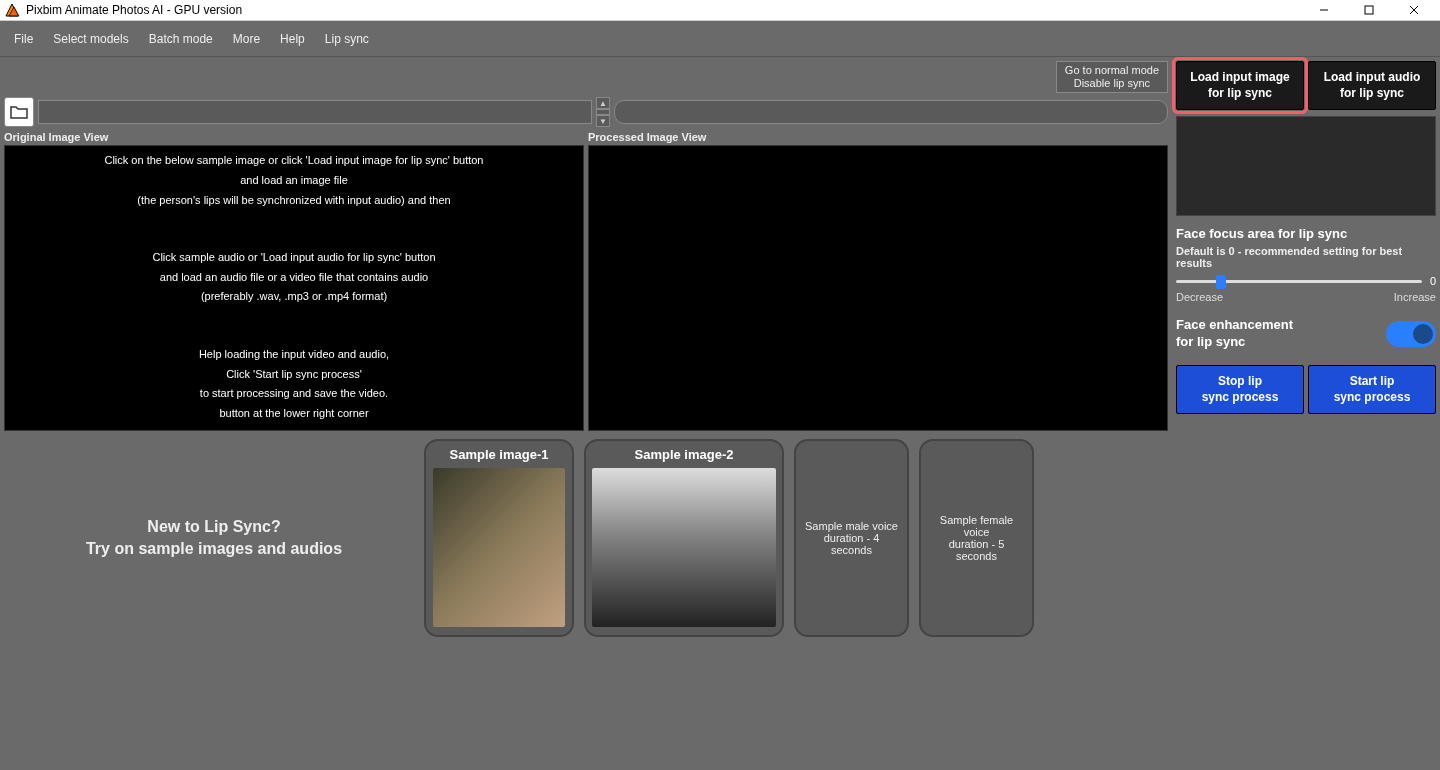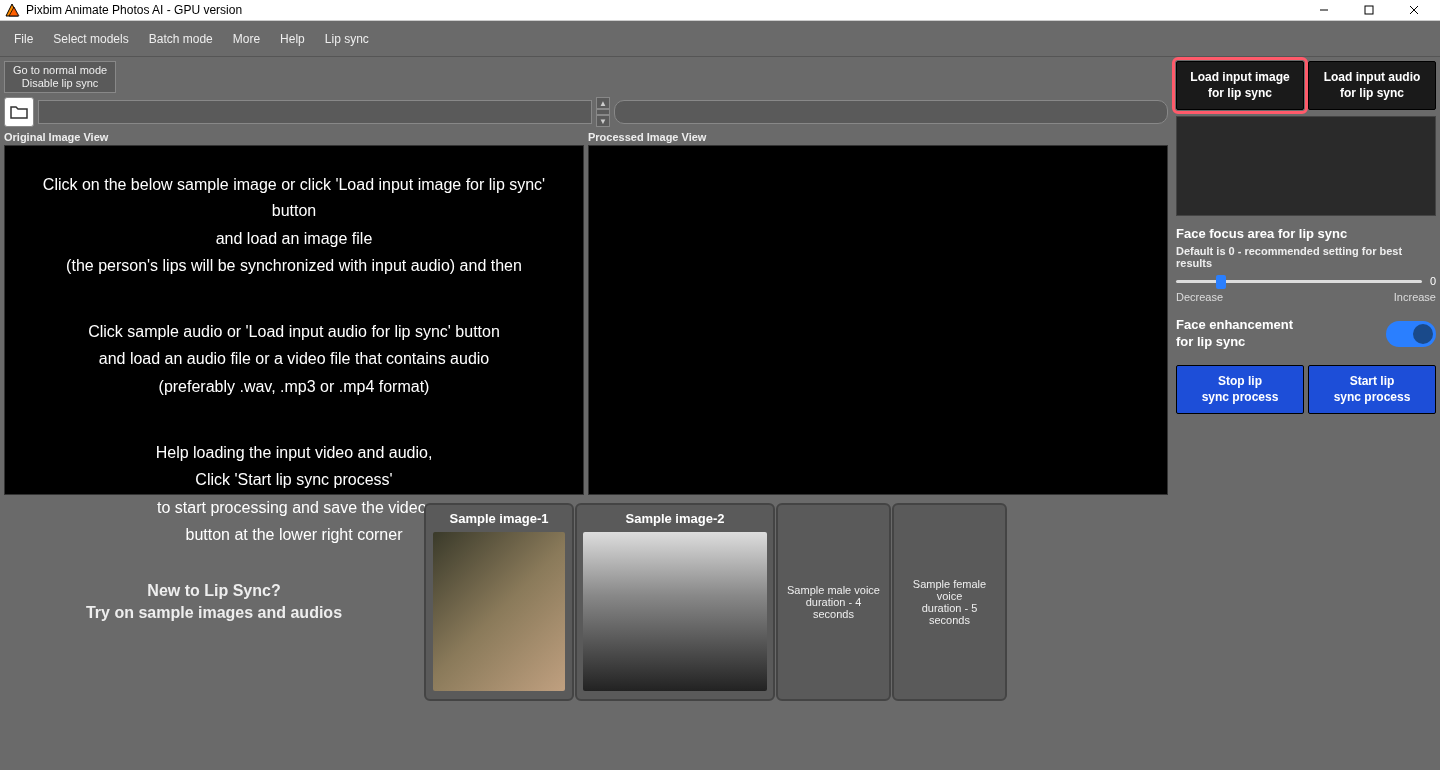--- a/index.html
+++ b/index.html
@@ -15,43 +15,43 @@
   
   
   .menubar { background: #6a6a6a; height: 36px; display: flex; align-items: center; padding: 0 4px; border-bottom: 1px solid #555; }
   .menubar span { padding: 2px 10px; font-size: 12px; color: #eee; cursor: default; }
   
   .main { display: flex; width: 100%; }
   .left-col { flex: 1; padding: 4px; }
   .right-col { width: 268px; padding: 4px; display:flex; flex-direction:column; }
   
   
-  .mode-row { display:flex; justify-content:flex-start; margin-bottom:4px; }
+  .mode-row { display:flex; justify-content:flex-end; margin-bottom:4px; }
   .mode-btn { background:#5a5a5a; border:1px solid #888; padding:2px 8px; color:#eee; font-size:11px; text-align:center; line-height:1.2; }
   
   
   .path-row { display:flex; align-items:center; gap:4px; margin-bottom:4px; }
   .folder-btn { width:30px; height:30px; background:#fff; border:1px solid #888; border-radius:3px; display:flex; align-items:center; justify-content:center; }
   .path-input { flex:1; height:24px; background:#5a5a5a; border:1px solid #888; }
   .spinner { width:14px; display:flex; flex-direction:column; }
   .spinner div { height:12px; background:#5a5a5a; border:1px solid #888; font-size:8px; display:flex; align-items:center; justify-content:center; color:#ccc;}
   .path-input2 { flex:1; height:24px; background:#5a5a5a; border:1px solid #888; border-radius:10px; }
   
   
   .views-row { display:flex; gap:4px; }
   .view-panel { flex:1; }
   .view-label { font-weight:bold; font-size:11px; color:#eee; margin-bottom:2px; }
-  .view-box { background:#000; height:350px; border:1px solid #333; padding:24px; font-size:16px; color:#fff; text-align:center; }
+  .view-box { background:#000; height:286px; border:1px solid #333; padding:4px; font-size:11px; color:#fff; text-align:center; }
   .view-box p { margin: 2px 0; line-height:1.6; }
   .spacer { height:18px; }
   
   
   .samples-row { display:flex; align-items:center; margin-top:8px; }
   .samples-text { width:420px; text-align:center; font-weight:bold; font-size:16px; color:#eee; line-height:1.4;}
-  .sample-card { border:2px solid #444; background:#5a5a5a; margin-right:1px; display:flex; flex-direction:column; align-items:center; justify-content:center; border-radius:6px; }
+  .sample-card { border:2px solid #444; background:#5a5a5a; margin-right:10px; display:flex; flex-direction:column; align-items:center; justify-content:center; border-radius:14px; }
   .sc1 { width:150px; height:198px; padding-top:6px;}
   .sc2 { width:200px; height:198px; padding-top:6px;}
   .sc34 { width:115px; height:198px; padding:6px; font-size:11px; color:#eee; text-align:center;}
   .sample-title { font-size:13px; font-weight:bold; margin-bottom:6px; color:#fff;}
   .img-placeholder { flex:1; width:90%; background:linear-gradient(135deg,#3a3a2a,#8a7a5a,#c0a080); border-radius:2px; margin-bottom:8px;}
   .img-placeholder.bw { background:linear-gradient(180deg,#ddd 0%, #888 40%, #222 100%); width:94%; }
   
   
   .load-btns { display:flex; gap:4px; margin-bottom:6px; }
   .load-btn { flex:1; background:#1a1a1a; border:1px solid #000; color:#fff; font-weight:bold; font-size:12px; text-align:center; padding:8px 4px; line-height:1.3; border-radius:2px;}

